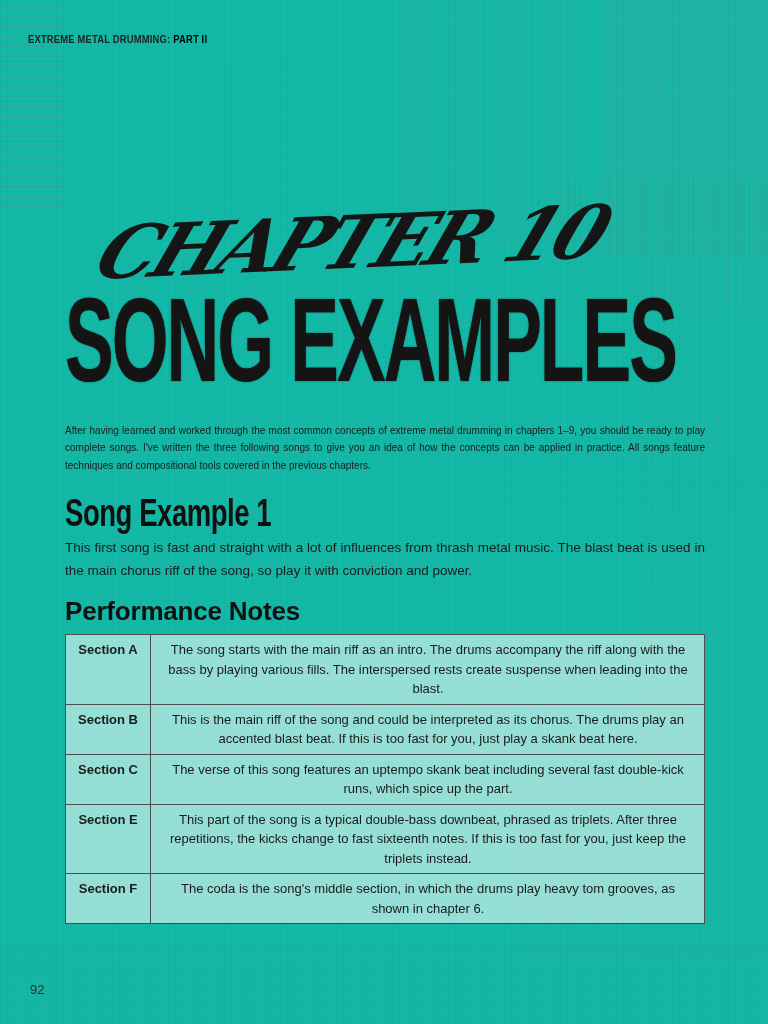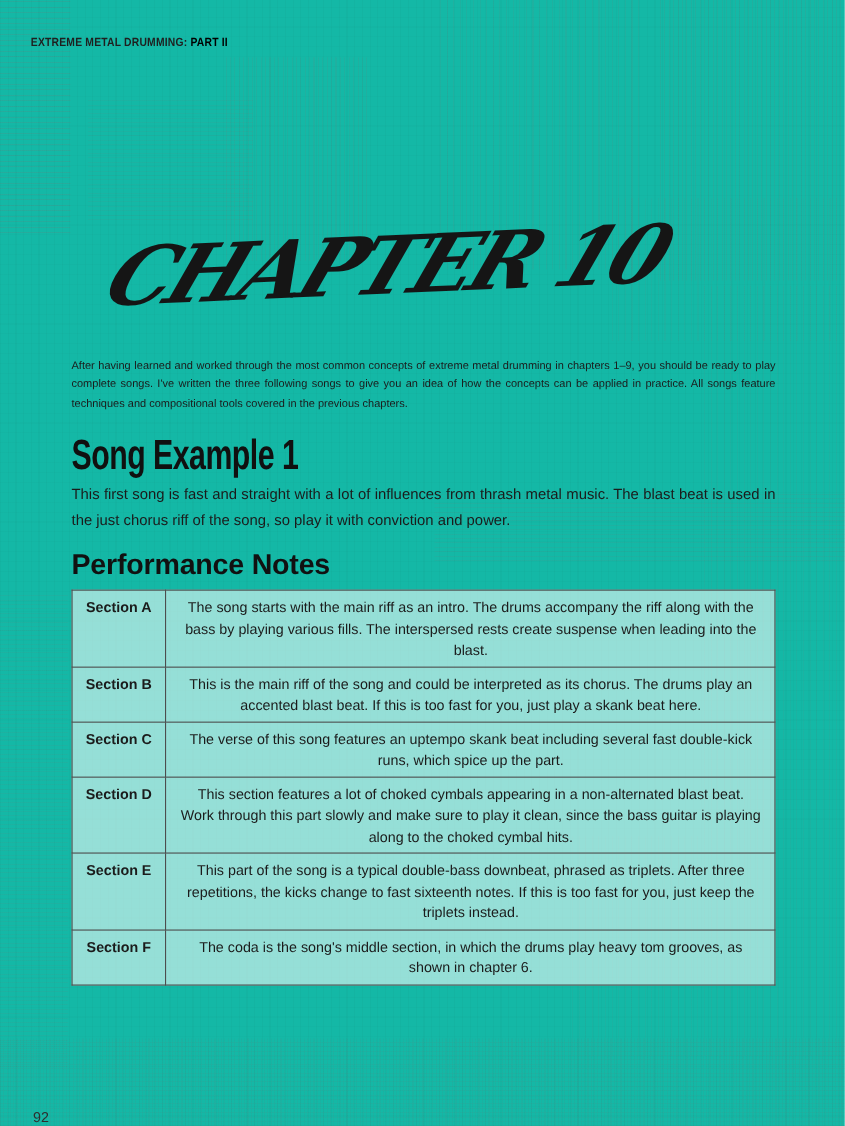--- a/index.html
+++ b/index.html
@@ -26,21 +26,21 @@
       repeating-linear-gradient(90deg, rgba(0,0,0,.022) 0 1px, transparent 1px 7px),
       repeating-linear-gradient(0deg, rgba(0,0,0,.014) 0 1px, transparent 1px 9px);
   }
   
   .running-head {
     position:absolute; left:28px; top:33px; z-index:3;
     font-size:10px; font-weight:700; letter-spacing:.2px; color:#1f1f1f;
     white-space:nowrap; transform:scale(.94,1.08); transform-origin:left top;
   }
   .running-head .part { color:#000; }
-  .folio { position:absolute; left:30px; top:1008px; z-index:3; font-size:13px; color:#2e2e2e; }
+  .folio { position:absolute; left:30px; top:982px; z-index:3; font-size:13px; color:#2e2e2e; }
   
   .content { position:absolute; left:65px; top:0; width:640px; z-index:2; }
   .chapter-script {
     margin-top:216px; height:84px; margin-left:18px;
     font-family:"DejaVu Serif", serif; font-style:italic; font-weight:700;
     font-size:74px; line-height:1; letter-spacing:-5px; white-space:nowrap; color:#151515;
     transform:skewX(-23deg) rotate(-2.5deg); transform-origin:left bottom;
   }
   .main-title-wrap { height:114px; margin-top:-16px; position:relative; }
   .main-title {
@@ -82,48 +82,47 @@
   <div class="page-veil"></div>
 
   <div class="running-head">
     <span>EXTREME METAL DRUMMING:</span><span class="part"> PART II</span>
   </div>
 
   <div class="content">
 
     <div class="chapter-script">CHAPTER 10</div>
 
+    <div class="main-title-wrap">
+      <div class="main-title">SONG EXAMPLES</div>
+    </div>
 
     <p class="body-par">After having learned and worked through the most common concepts of extreme metal drumming in chapters 1–9, you should be ready to play complete songs. I've written the three following songs to give you an idea of how the concepts can be applied in practice. All songs feature techniques and compositional tools covered in the previous chapters.</p>
 
     <div class="song-heading-wrap">
       <div class="song-heading">Song Example 1</div>
     </div>
 
-    <p class="song-desc">This first song is fast and straight with a lot of influences from thrash metal music. The blast beat is used in the just chorus riff of the song, so play it with conviction and power.</p>
+    <p class="song-desc">This first song is fast and straight with a lot of influences from thrash metal music. The blast beat is used in the main chorus riff of the song, so play it with conviction and power.</p>
 
     <h2 class="perf-heading">Performance Notes</h2>
 
     <table class="notes">
       <tbody>
         <tr>
           <td class="sec">Section A</td>
           <td class="txt">The song starts with the main riff as an intro. The drums accompany the riff along with the bass by playing various fills. The interspersed rests create suspense when leading into the blast.</td>
         </tr>
         <tr>
           <td class="sec">Section B</td>
           <td class="txt">This is the main riff of the song and could be interpreted as its chorus. The drums play an accented blast beat. If this is too fast for you, just play a skank beat here.</td>
         </tr>
         <tr>
           <td class="sec">Section C</td>
           <td class="txt">The verse of this song features an uptempo skank beat including several fast double-kick runs, which spice up the part.</td>
-        </tr>
-        <tr>
-          <td class="sec">Section D</td>
-          <td class="txt">This section features a lot of choked cymbals appearing in a non-alternated blast beat. Work through this part slowly and make sure to play it clean, since the bass guitar is playing along to the choked cymbal hits.</td>
         </tr>
         <tr>
           <td class="sec">Section E</td>
           <td class="txt">This part of the song is a typical double-bass downbeat, phrased as triplets. After three repetitions, the kicks change to fast sixteenth notes. If this is too fast for you, just keep the triplets instead.</td>
         </tr>
         <tr>
           <td class="sec">Section F</td>
           <td class="txt">The coda is the song's middle section, in which the drums play heavy tom grooves, as shown in chapter 6.</td>
         </tr>
 

